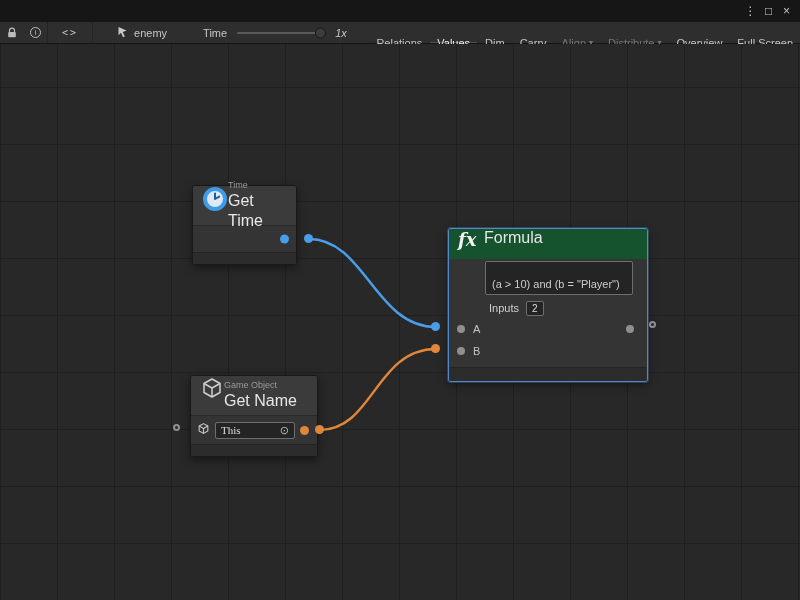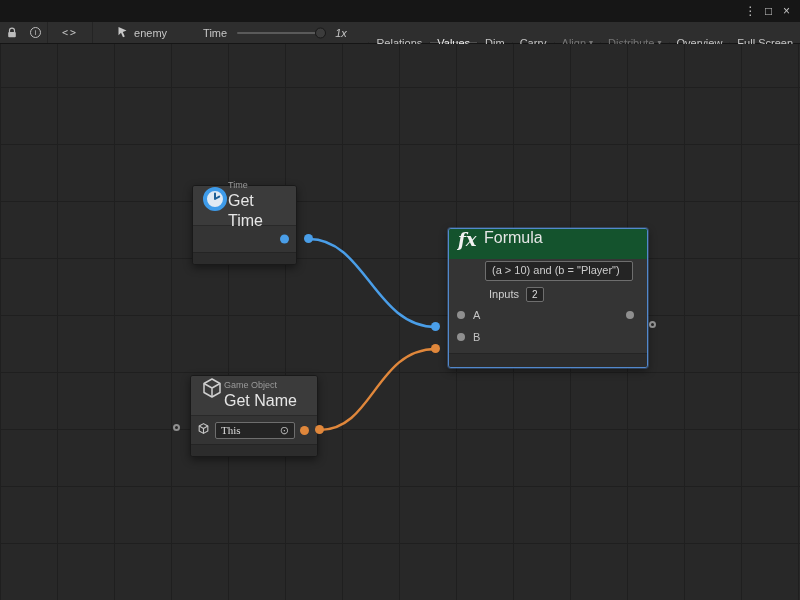--- a/index.html
+++ b/index.html
@@ -60,21 +60,21 @@
   .node-time { left: 192px; top: 141px; width: 105px; }
   .node-time .node-header { height: 40px; }
   .port-strip { position: relative; height: 26px; }
   .port-strip .pdot { position: absolute; right: 7px; top: 50%; transform: translateY(-50%); }
   .node-time .node-footer { height: 12px; }
 
   
   .node-formula { left: 448px; top: 184px; width: 200px; border-color: #5288cc; box-shadow: 0 0 0 1px rgba(82,136,204,.35), 0 3px 8px rgba(0,0,0,.45); }
   .node-formula .node-header { height: 30px; border-bottom: none; background: #14532d; }
   .fx { font-family: "DejaVu Serif", serif; font-style: italic; font-weight: bold; font-size: 18px; color: #f2f2f2; width: 26px; }
-  .expr-field { margin: 2px 8px 0 36px; width: 148px; height: 20px; background: #242424; border: 1px solid #6e6e6e; border-radius: 2px; padding: 2px 6px; font-size: 11px; line-height: 1.25; color: #cccccc; overflow: hidden; }
+  .expr-field { margin: 2px 8px 0 36px; width: 148px; height: 32px; background: #242424; border: 1px solid #6e6e6e; border-radius: 2px; padding: 16px 6px; font-size: 11px; line-height: 1.25; color: #cccccc; overflow: hidden; }
   .inputs-row { display: flex; align-items: center; gap: 7px; margin: 4px 8px 0 40px; height: 18px; color: #cfcfcf; font-size: 11px; }
   .count-field { background: #242424; border: 1px solid #6e6e6e; border-radius: 2px; padding: 0 5px; height: 15px; display: flex; align-items: center; font-size: 10px; color: #dddddd; }
   .f-port-row { position: relative; height: 20px; margin-top: 2px; display: flex; align-items: center; padding-left: 24px; font-size: 11px; color: #c4c4c4; }
   .f-port-row .inlet { position: absolute; left: 8px; top: 50%; transform: translateY(-50%); }
   .f-port-row .outlet { position: absolute; right: 13px; top: 50%; transform: translateY(-50%); }
   .node-formula .node-footer { height: 14px; margin-top: 6px; }
 
   
   .node-getname { left: 190px; top: 331px; width: 128px; }
   .node-getname .node-header { height: 40px; }

